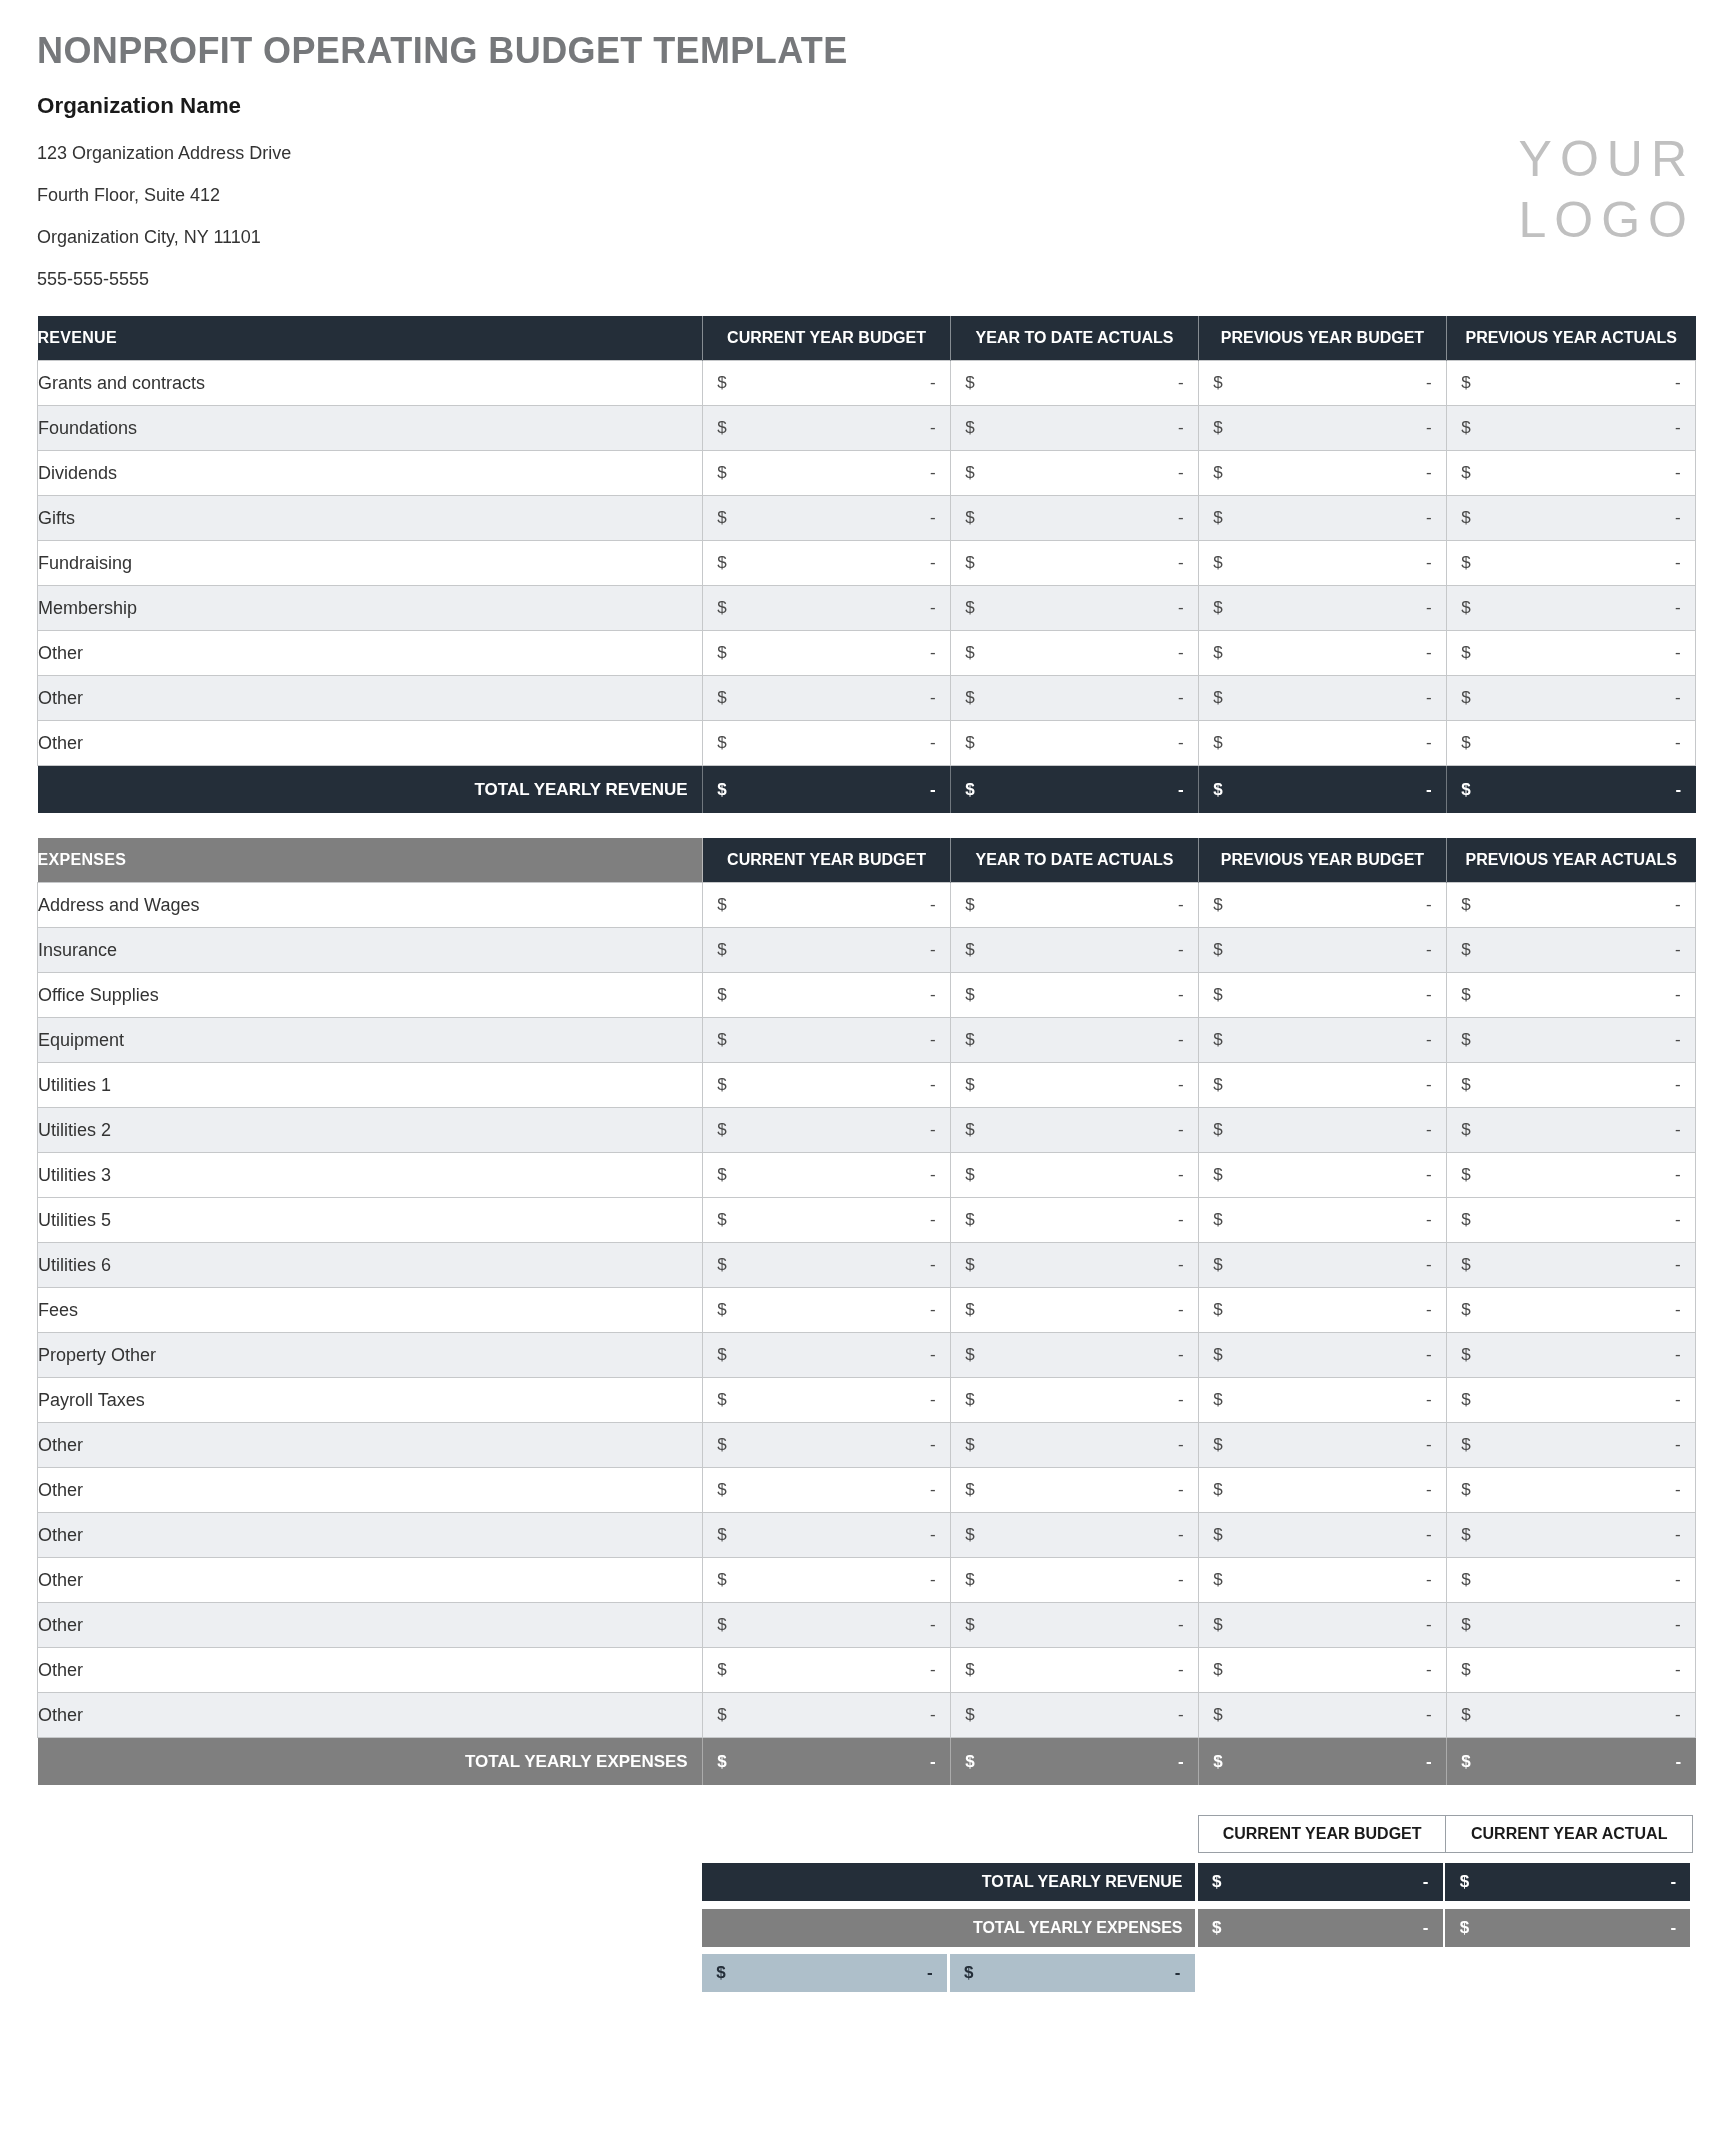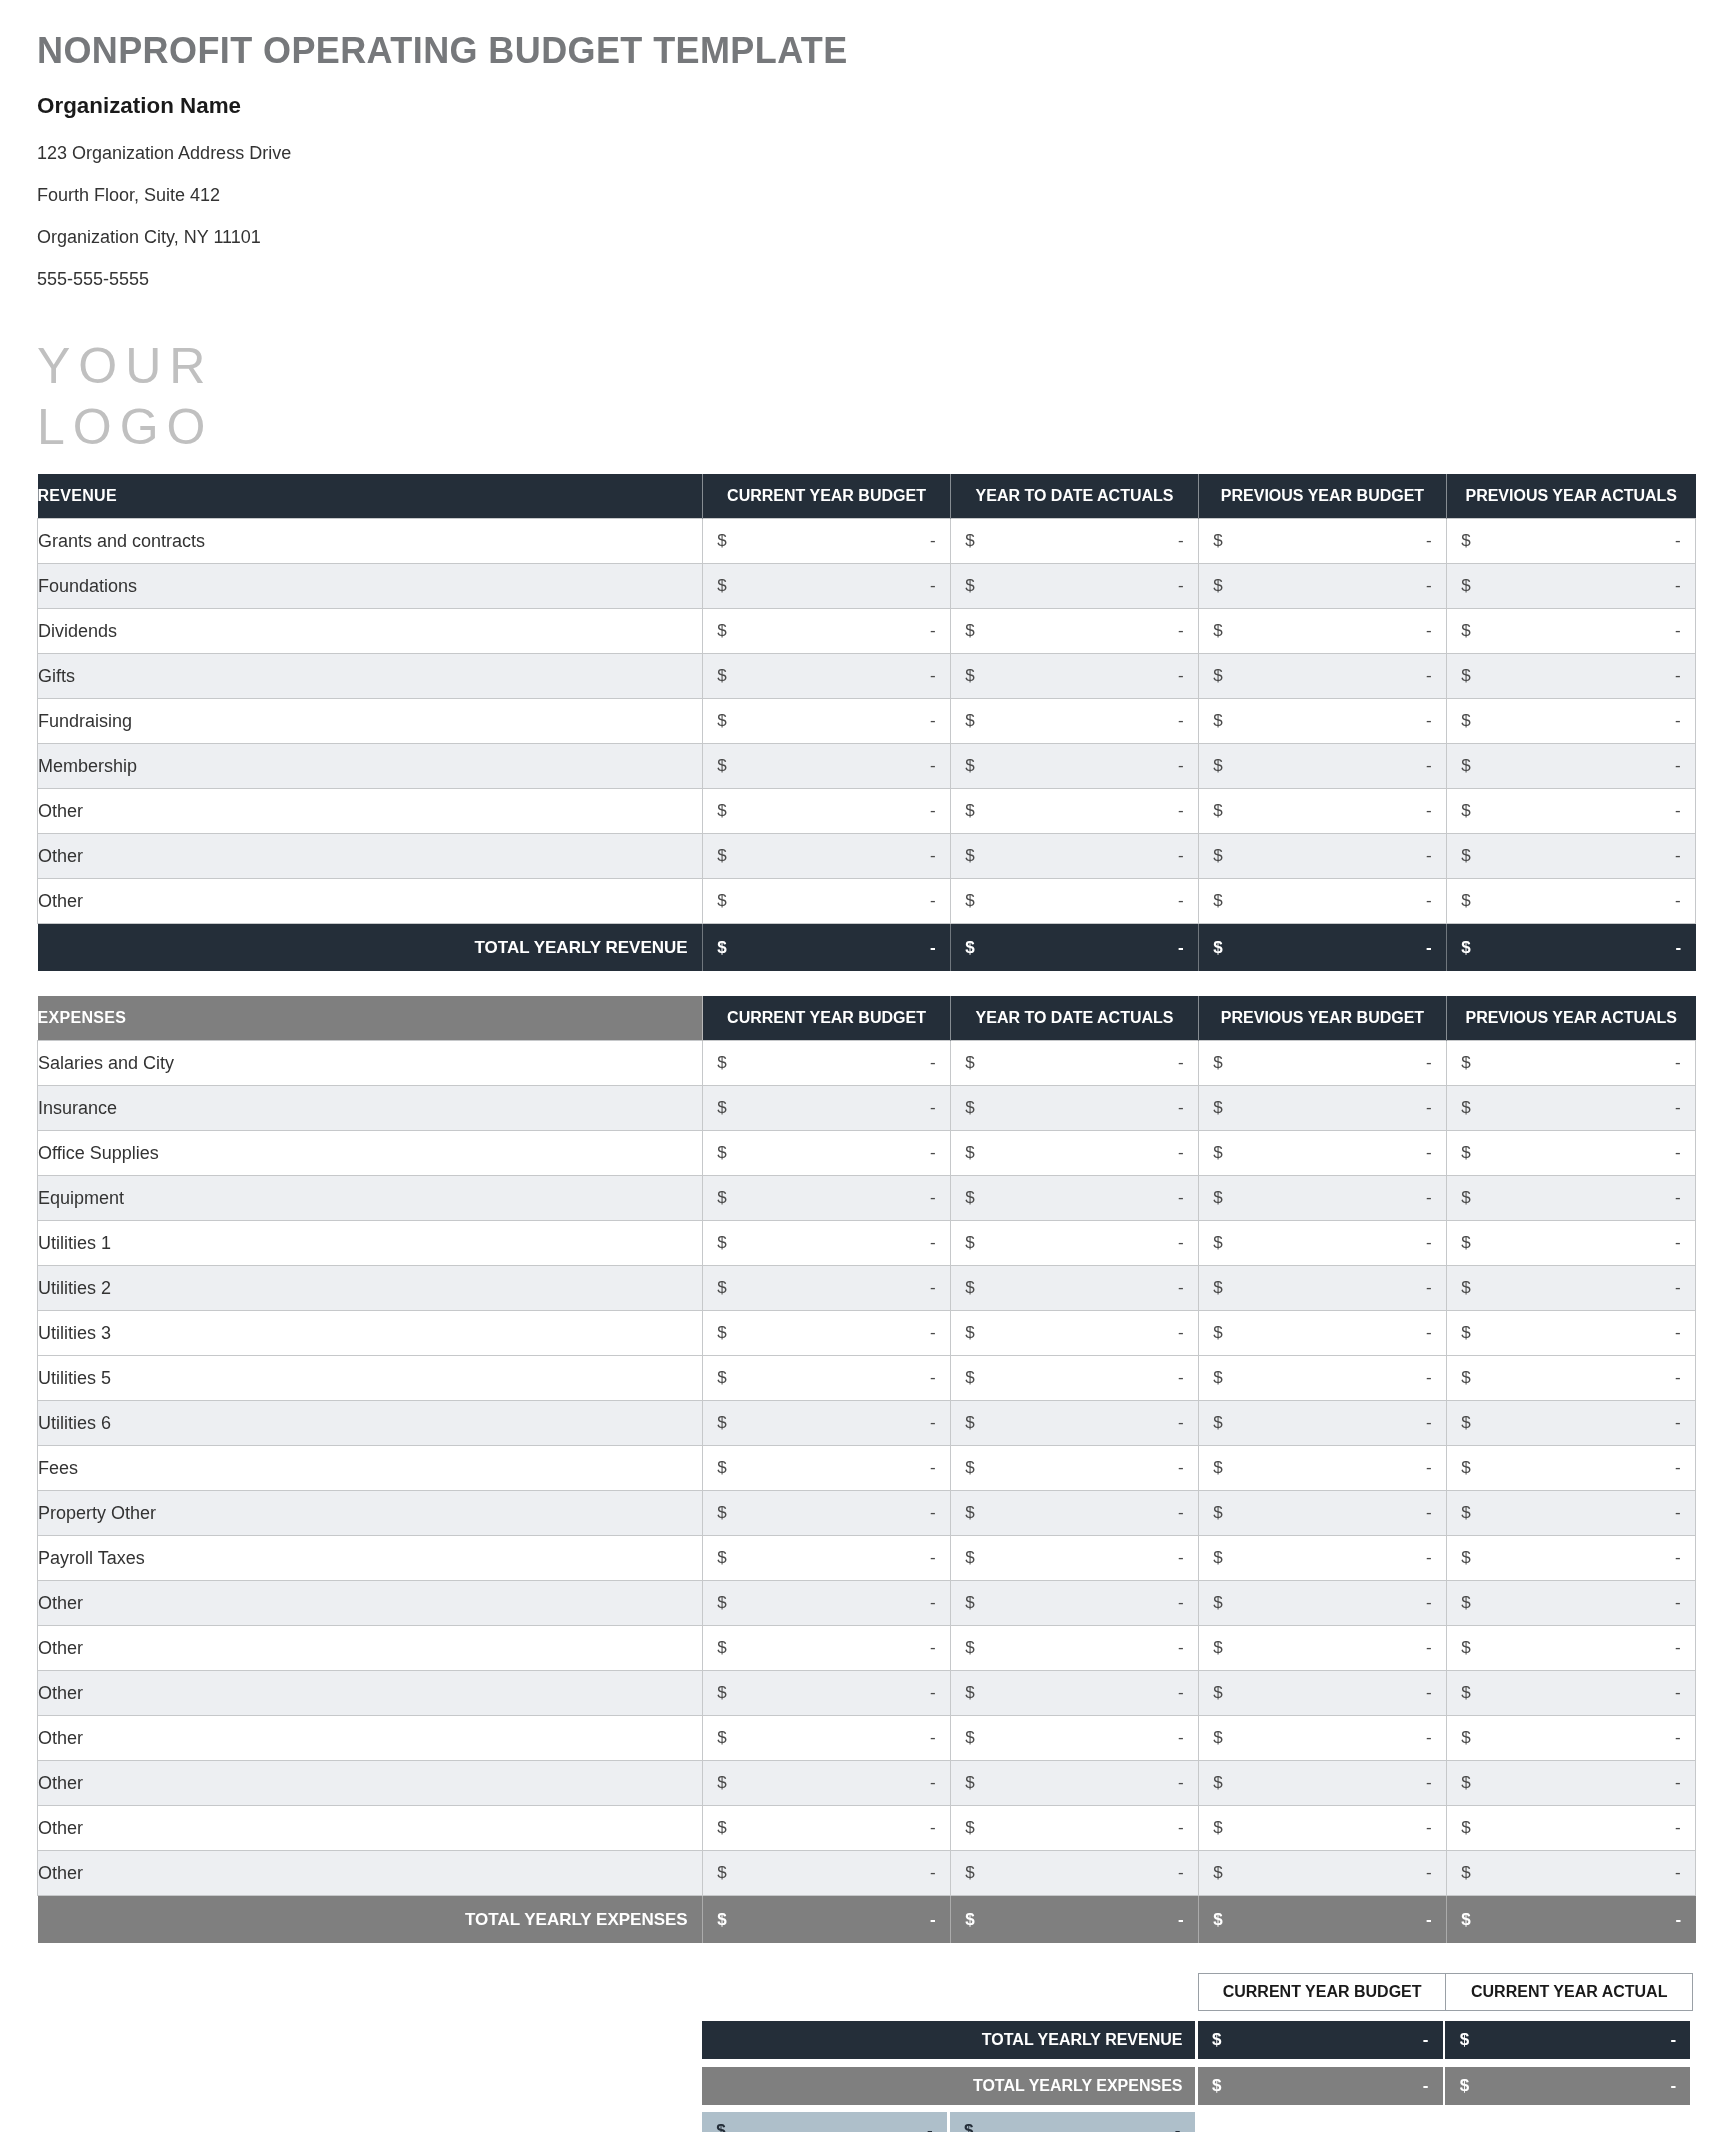--- a/index.html
+++ b/index.html
@@ -9,21 +9,21 @@
     background: #ffffff; color: #3b3b3b;
     font-family: "Liberation Sans", sans-serif;
   }
   .page { padding: 25px 37px 0 37px; }
 
   
   h1.title {
     font-size: 36px; font-weight: bold; letter-spacing: 0.4px;
     color: var(--title_gray, #76787b); margin: 5.4px 0 21.5px 0; line-height: 1.15;
   }
-  .header-flex { display: flex; justify-content: space-between; align-items: flex-start; flex-direction: column; }
+  .header-flex { display: flex; justify-content: space-between; align-items: flex-start; }
   .org-name { font-size: 22.4px; font-weight: bold; color: #1a1a1a; margin-bottom: 12.5px; line-height: 26px; }
   .addr-line { font-size: 18px; line-height: 42px; color: #333; }
   .logo {
     font-size: 50px; letter-spacing: 8px; line-height: 1.22;
     color: var(--logo_gray, #c0c0c0); text-align: right; margin-top: 36px; white-space: pre-line;
   }
 
   
   .fiscal-row {
     display: grid; grid-template-columns: 665px 248px 248px 248px 249px;
@@ -420,21 +420,21 @@
       <tr>
         <th class="section-head gray">EXPENSES</th>
         <th class="col-head">CURRENT YEAR BUDGET</th>
         <th class="col-head">YEAR TO DATE ACTUALS</th>
         <th class="col-head">PREVIOUS YEAR BUDGET</th>
         <th class="col-head">PREVIOUS YEAR ACTUALS</th>
       </tr>
     </thead>
     <tbody>
         <tr class="">
-          <td class="label-cell">Salaries and City</td>
+          <td class="label-cell">Address and Wages</td>
           <td class="value-cell">
             <div class="cellwrap">
               <span>$</span>
               <span>-</span>
             </div>
           </td>
           <td class="value-cell">
             <div class="cellwrap">
               <span>$</span>
               <span>-</span>

